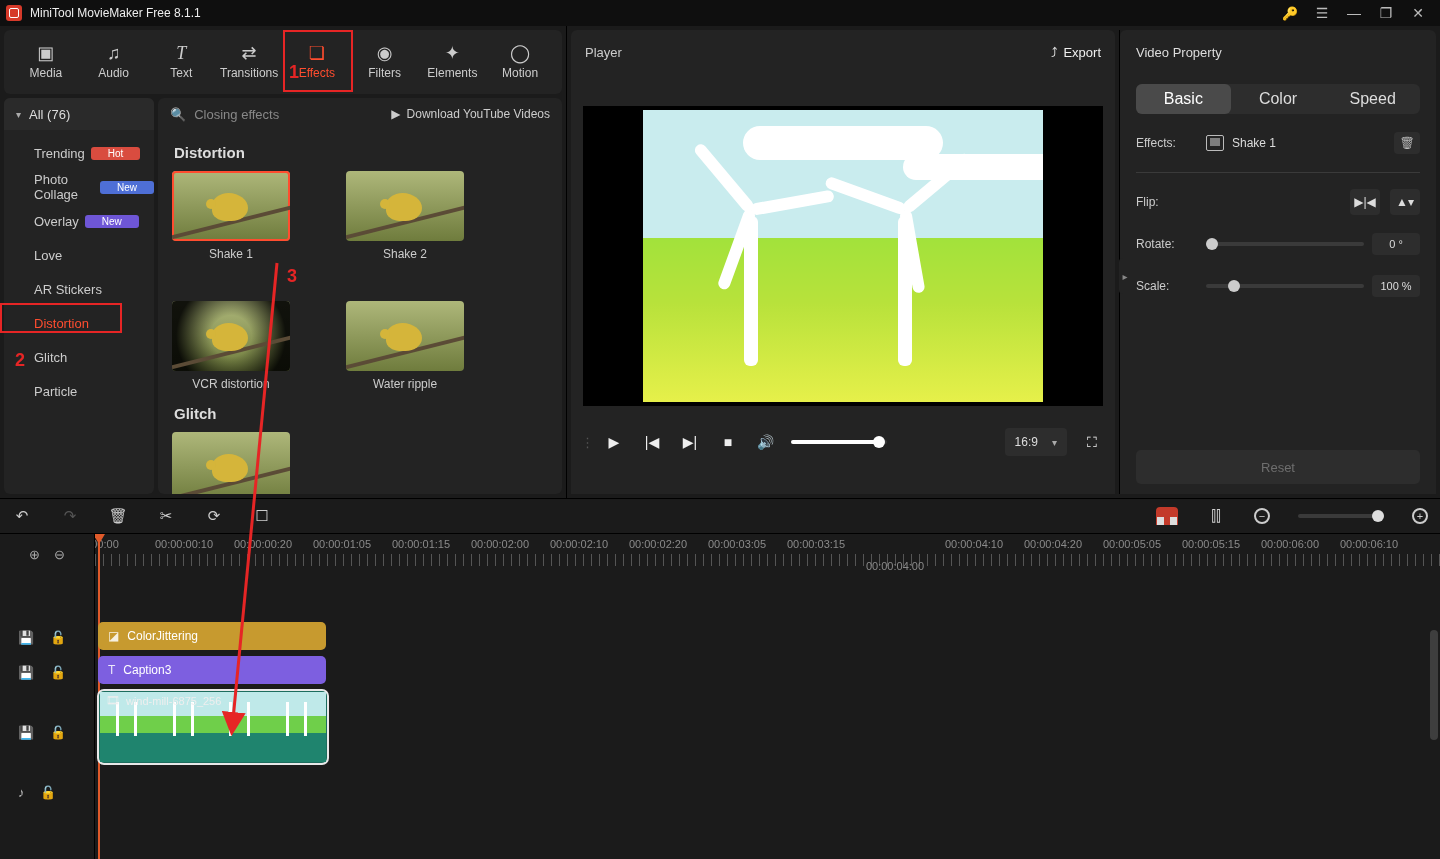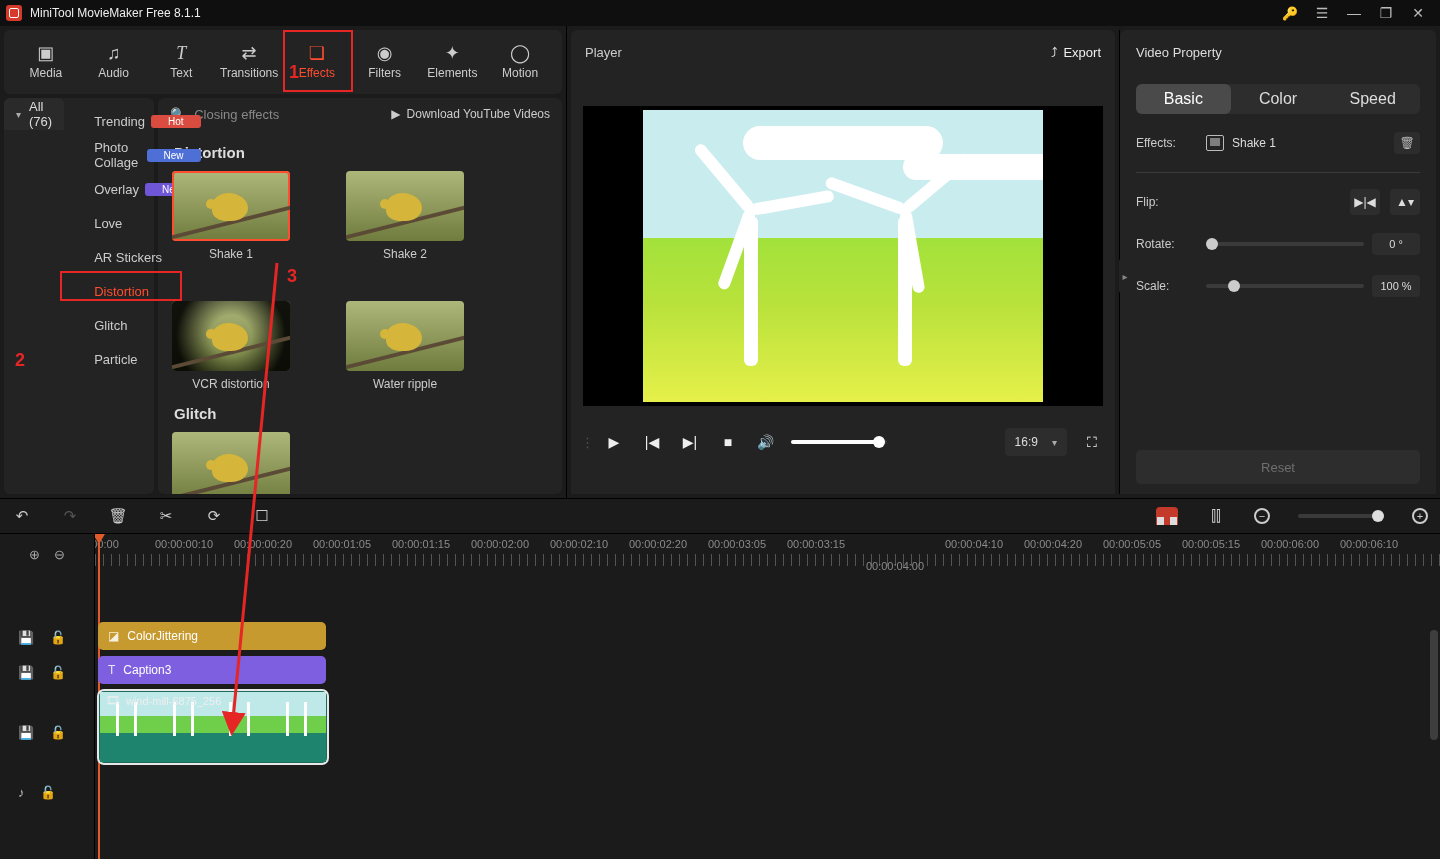--- a/index.html
+++ b/index.html
@@ -28,21 +28,21 @@
   .left-col{width:567px;display:flex;flex-direction:column;border-right:1px solid #000;}
   
   .tabbar{height:64px;background:var(--bg2);margin:4px 4px 0 4px;border-radius:6px;display:flex;align-items:center;padding:0 8px;}
   .tab{width:70px;display:flex;flex-direction:column;align-items:center;justify-content:center;height:56px;color:#ccc;font-size:12px;gap:4px;position:relative;}
   .tab .ic{width:22px;height:18px;display:flex;align-items:center;justify-content:center;font-size:18px;color:#ccc;}
   .tab.active{color:var(--accent);}
   .tab.active .ic{color:var(--accent);}
   .tab-effects-box{position:absolute;left:0;top:-4px;width:70px;height:62px;border:2px solid #e62525;pointer-events:none;}
   
   .mid-row{flex:1;display:flex;margin:4px;gap:4px;min-height:0;}
-  .cat-panel{width:150px;background:var(--bg2);border-radius:6px;display:flex;flex-direction:row;}
+  .cat-panel{width:150px;background:var(--bg2);border-radius:6px;display:flex;flex-direction:column;}
   .cat-header{height:32px;display:flex;align-items:center;padding:0 12px;color:#ddd;background:#2a2a2a;border-radius:6px 6px 0 0;font-size:13px;}
   .cat-header::before{content:"▾";margin-right:8px;font-size:10px;color:#aaa;}
   .cat-list{padding:6px 0;}
   .cat-item{height:34px;display:flex;align-items:center;padding:0 0 0 30px;color:#ccc;font-size:13px;position:relative;}
   .cat-item.active{color:var(--accent);}
   .cat-active-box{position:absolute;left:-4px;top:-3px;width:122px;height:30px;border:2px solid #e62525;pointer-events:none;}
   .badge{font-size:10px;padding:1px 17px;border-radius:3px;margin-left:6px;color:#fff;}
   .badge.hot{background:#d94c3f;}
   .badge.new{background:#4e6fd6;}
   .badge.new2{background:#6e56d6;}

